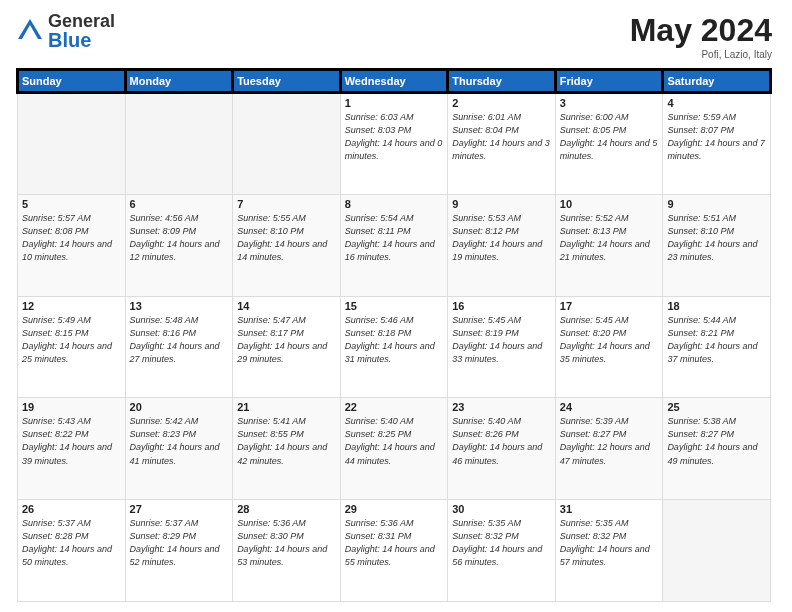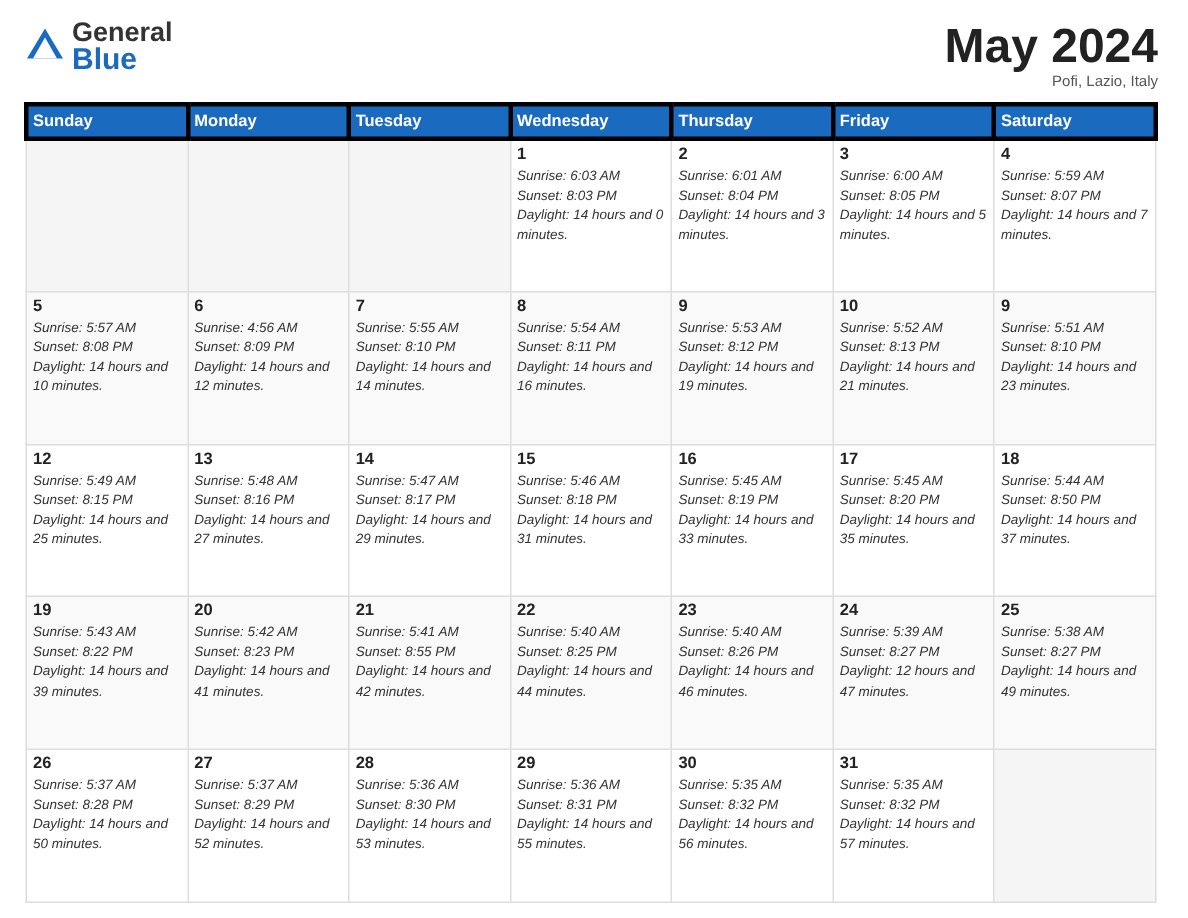--- a/index.html
+++ b/index.html
@@ -278,21 +278,21 @@
             <div class="day-info">
               <div>Sunrise: 5:45 AM</div>
               <div>Sunset: 8:20 PM</div>
               <div>Daylight: 14 hours and 35 minutes.</div>
             </div>
           </td>
           <td>
             <span class="day-num">18</span>
             <div class="day-info">
               <div>Sunrise: 5:44 AM</div>
-              <div>Sunset: 8:50 PM</div>
+              <div>Sunset: 8:21 PM</div>
               <div>Daylight: 14 hours and 37 minutes.</div>
             </div>
           </td>
         </tr>
         <tr>
           <td>
             <span class="day-num">19</span>
             <div class="day-info">
               <div>Sunrise: 5:43 AM</div>
               <div>Sunset: 8:22 PM</div>

